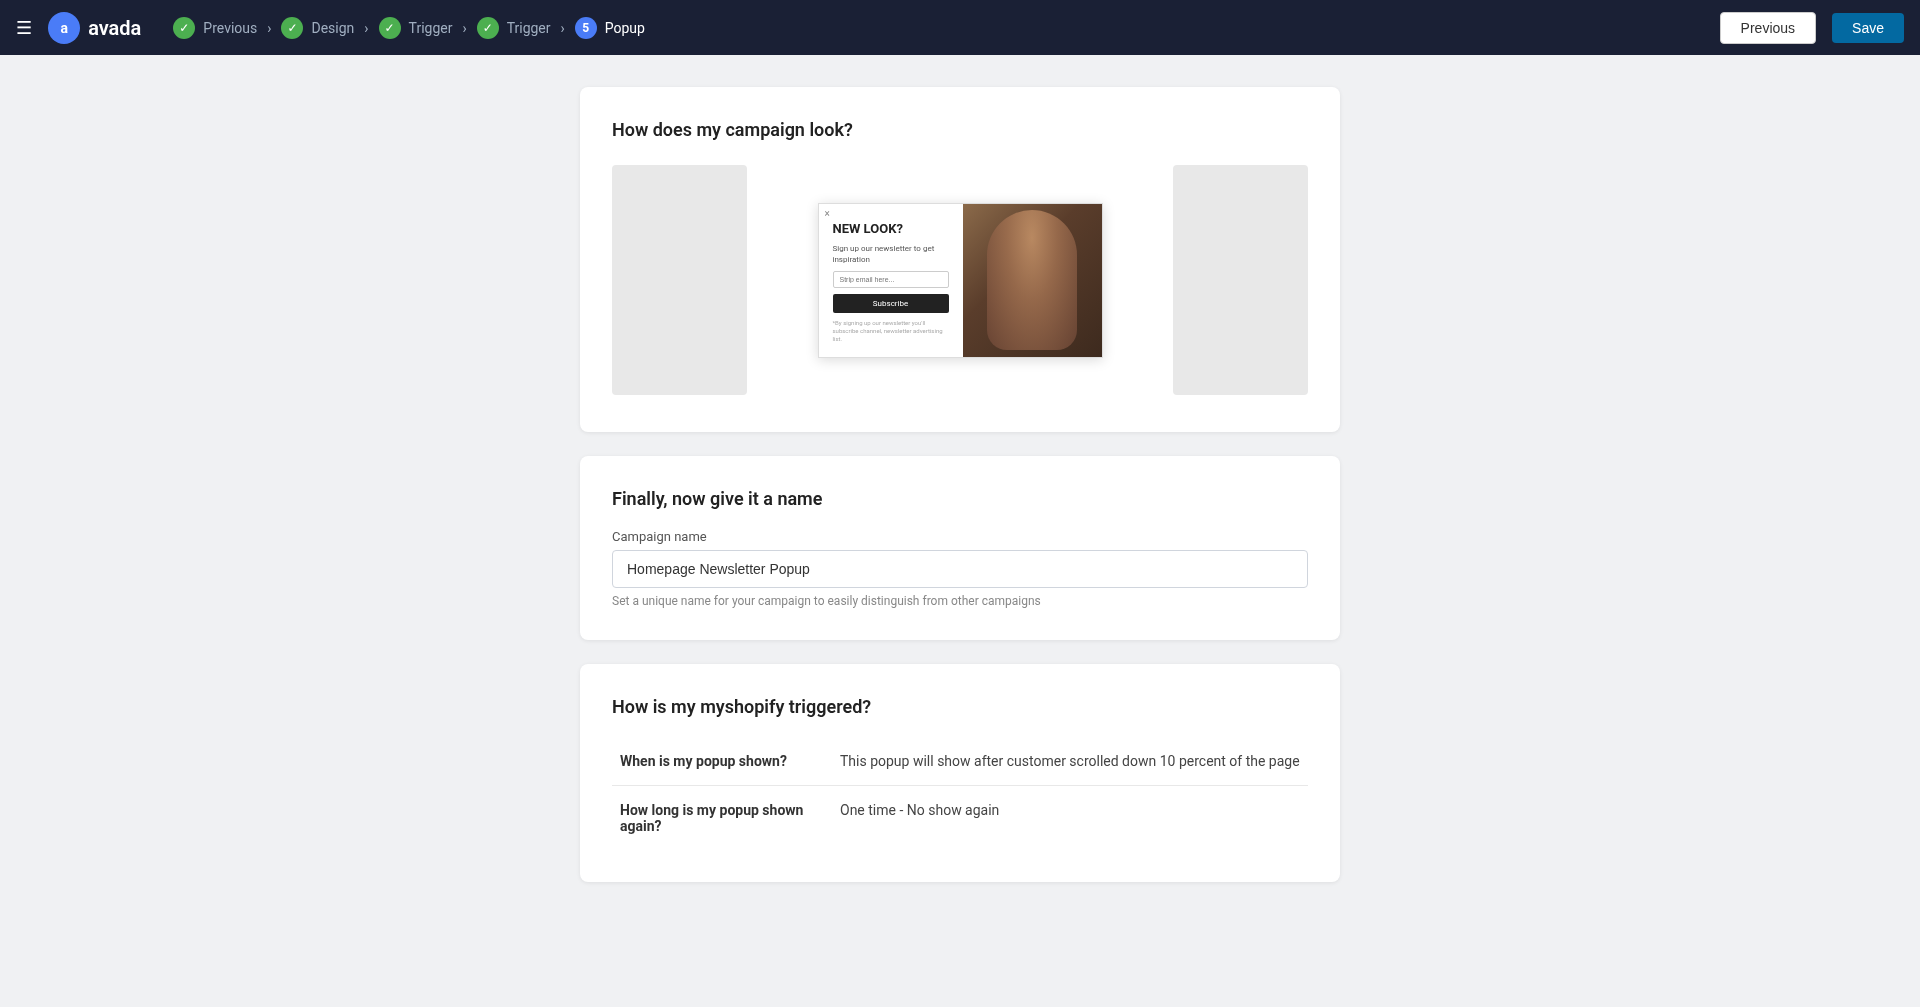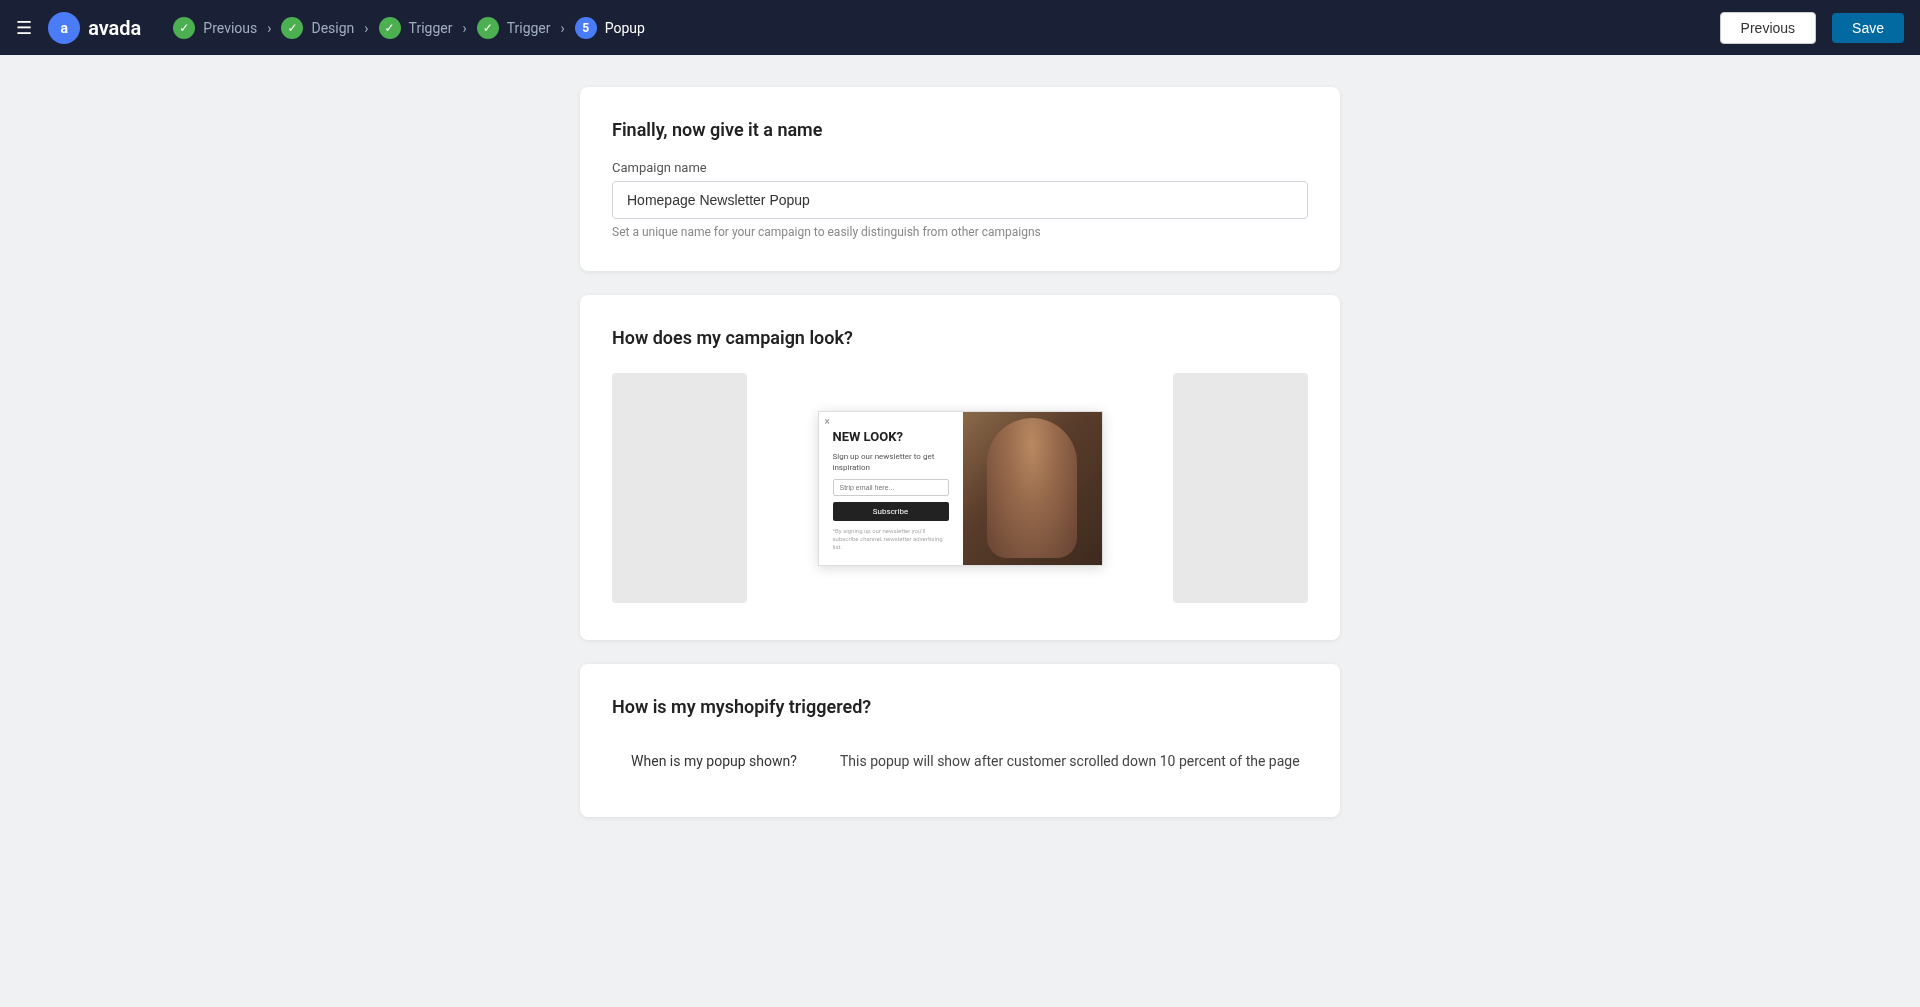--- a/index.html
+++ b/index.html
@@ -285,23 +285,22 @@
       border-top: none;
     }
     .trigger-table td {
       padding: 16px 8px;
       font-size: 14px;
       vertical-align: top;
     }
     .trigger-table .td-label {
       width: 220px;
       color: #333;
-      font-weight: 400;
+      font-weight: 700;
       padding-right: 24px;
-      text-align: center;
     }
     .trigger-table .td-value {
       color: #444;
     }
     .bullet {
       color: #333;
       margin-right: 6px;
     }
     .bold-text {
       font-weight: 600;
@@ -349,27 +348,20 @@
     </div>
   </div>
 
   <div class="topnav-actions">
     <button class="btn-previous">Previous</button>
     <button class="btn-save">Save</button>
   </div>
 </nav>
 
 <div class="main-content">
-
-  <div class="card">
-    <h2 class="card-title">Finally, now give it a name</h2>
-    <label class="form-label">Campaign name</label>
-    <input class="form-input" type="text" value="Homepage Newsletter Popup" style="">
-    <p class="form-hint">Set a unique name for your campaign to easily distinguish from other campaigns</p>
-  </div>
 
   <div class="card">
     <h2 class="card-title">How does my campaign look?</h2>
     <div class="campaign-preview">
       <div class="preview-side"></div>
       <div class="preview-center">
         <div class="popup-mockup">
           <span class="popup-close-btn">×</span>
           <div class="popup-left">
             <div class="popup-heading">NEW LOOK?</div>
@@ -383,24 +375,35 @@
               <div class="woman-silhouette"></div>
             </div>
           </div>
         </div>
       </div>
       <div class="preview-side"></div>
     </div>
   </div>
 
   <div class="card">
+    <h2 class="card-title">Finally, now give it a name</h2>
+    <label class="form-label">Campaign name</label>
+    <input class="form-input" type="text" value="Homepage Newsletter Popup" style="">
+    <p class="form-hint">Set a unique name for your campaign to easily distinguish from other campaigns</p>
+  </div>
+
+  <div class="card">
     <h2 class="card-title">How is my myshopify triggered?</h2>
     <table class="trigger-table">
       <tbody>
         <tr>
           <td class="td-label">When is my popup shown?</td>
           <td class="td-value">This popup will show after customer scrolled down 10 percent of the page</td>
         </tr>
+        <tr>
+          <td class="td-label">How long is my popup shown again?</td>
+          <td class="td-value">One time - No show again</td>
+        </tr>
       </tbody>
     </table>
   </div>
 
 </div>
 
 </body></html>

